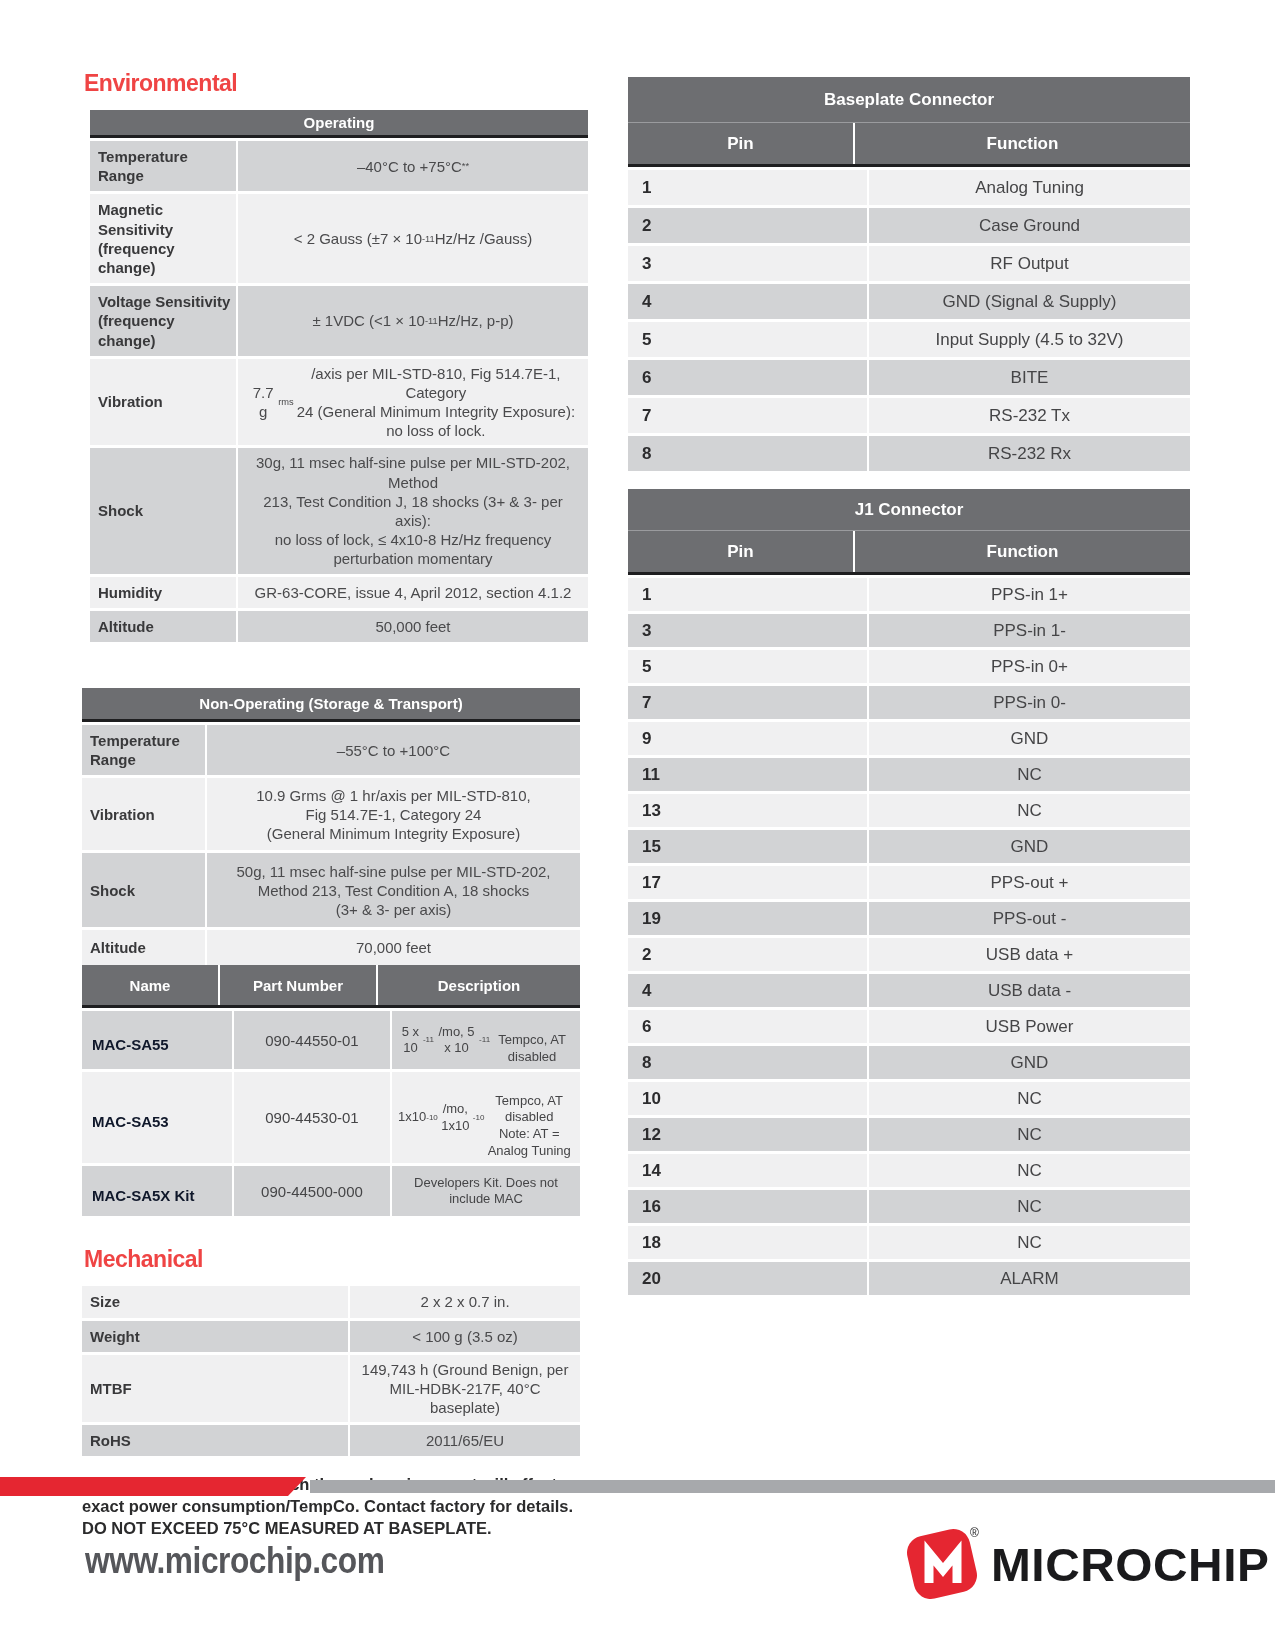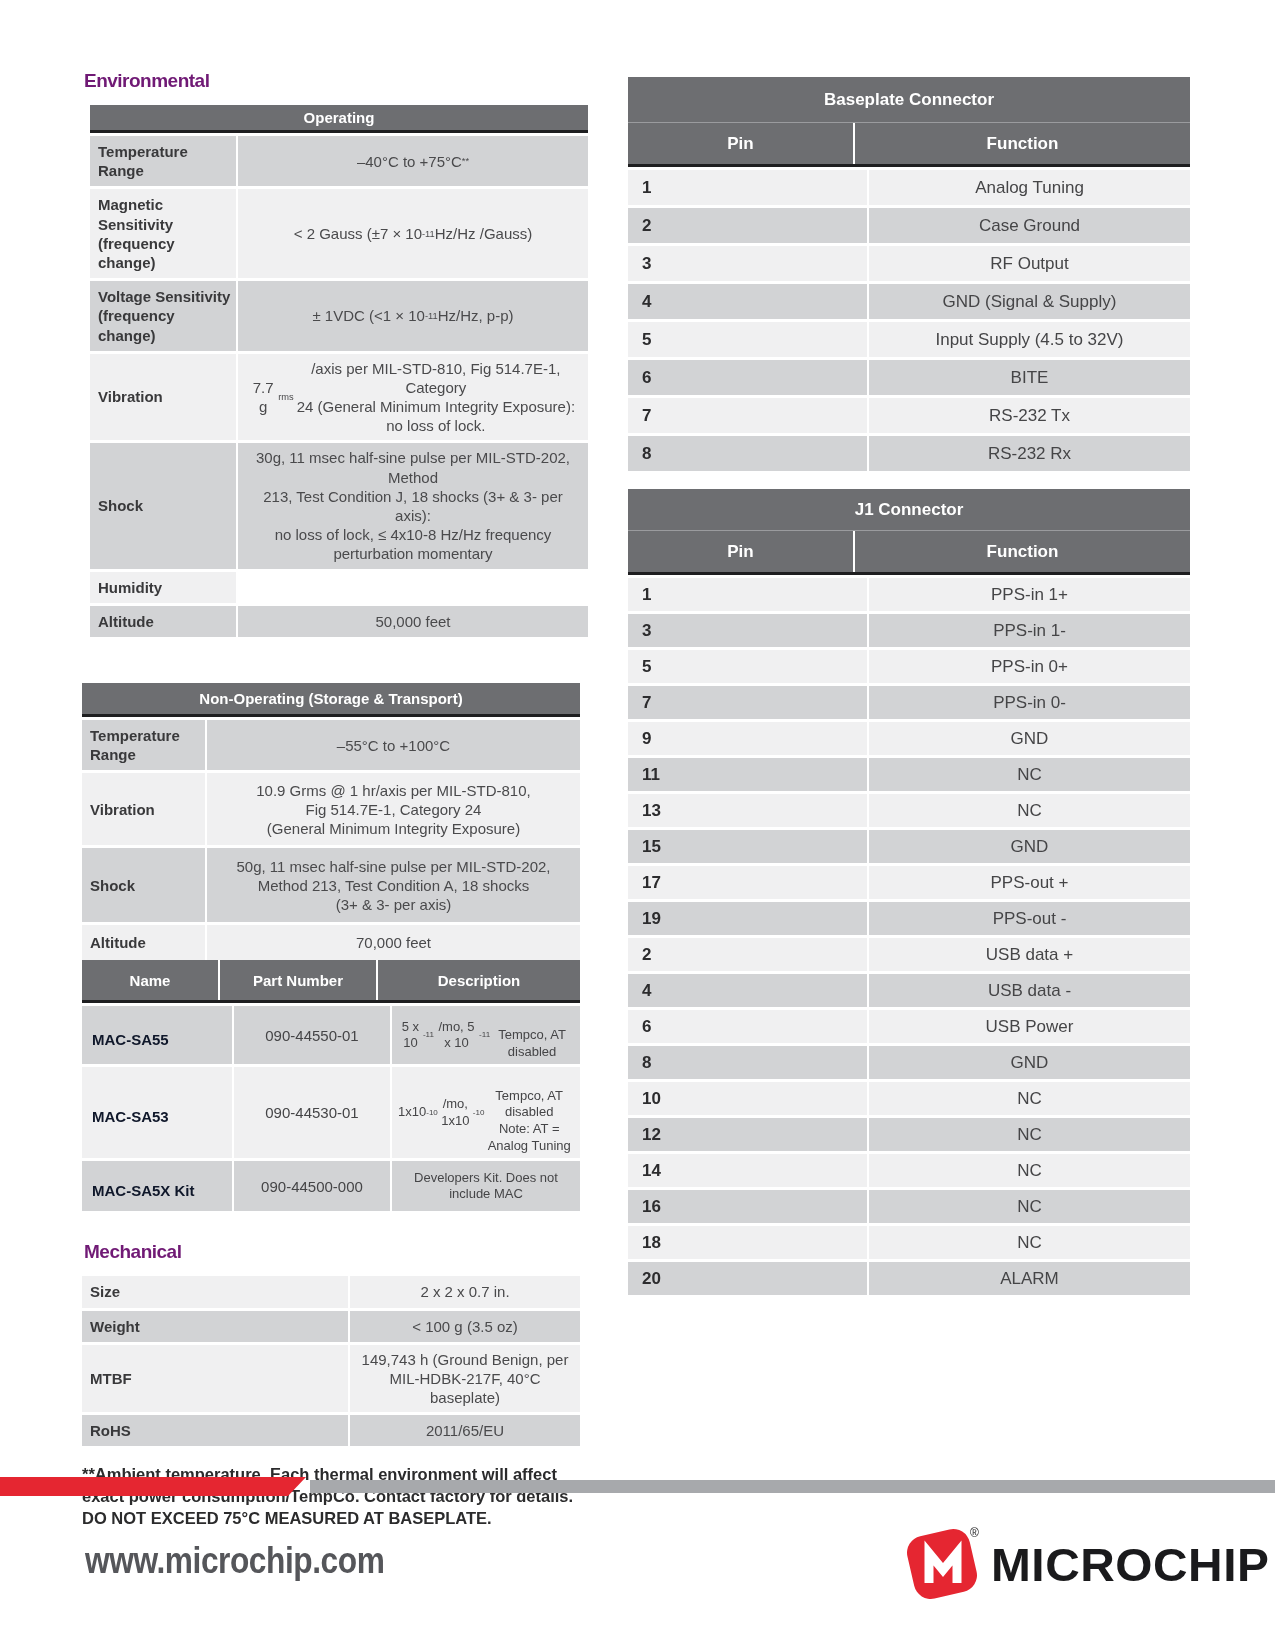--- a/index.html
+++ b/index.html
@@ -1,21 +1,21 @@
 <!DOCTYPE html>
 <html><head>
 <meta charset="utf-8">
 <style>
   html,body{margin:0;padding:0;background:#ffffff;}
   body{width:1275px;height:1650px;position:relative;overflow:hidden;
        font-family:"Liberation Sans","DejaVu Sans",sans-serif;color:#454547;}
   .columns{position:absolute;top:70px;left:82px;width:1108px;display:flex;gap:48px;}
   .col-left{width:498px;flex:none;}
   .col-right{flex:1;}
-  .section-heading{color:#701a75;font-size:19px;font-weight:bold;letter-spacing:-0.5px;margin:0 0 13px 2px;}
+  .section-heading{color:#ef4444;font-size:23px;font-weight:bold;letter-spacing:-0.5px;margin:0 0 13px 2px;}
   .mech-heading{margin-top:30px;}
   
   .tbl{width:100%;}
   .t-title{background:#6d6e71;color:#fff;font-weight:bold;text-align:center;
            display:flex;align-items:center;justify-content:center;font-size:15px;}
   .t-title.big{font-size:17px;}
   .blackline{height:3px;background:#1e1e20;}
   .grayline{height:1px;background:#9a9b9e;}
   .row{display:flex;gap:2px;margin-top:3px;}
   .row:first-child{margin-top:0;}
@@ -95,20 +95,21 @@
       <div class="row light min-h66">
         <div class="cell lab">Vibration</div>
         <div class="cell val">7.7 g<sub>rms</sub>/axis per MIL-STD-810, Fig 514.7E-1, Category<br>24 (General Minimum Integrity Exposure):<br>no loss of lock.</div>
       </div>
       <div class="row dark min-h80">
         <div class="cell lab">Shock</div>
         <div class="cell val">30g, 11 msec half-sine pulse per MIL-STD-202, Method<br>213, Test Condition J, 18 shocks (3+ &amp; 3- per axis):<br>no loss of lock, ≤ 4x10-8 Hz/Hz frequency<br>perturbation momentary</div>
       </div>
       <div class="row light min-h30">
         <div class="cell lab">Humidity</div>
+        <div class="cell val">GR-63-CORE, issue 4, April 2012, section 4.1.2</div>
       </div>
       <div class="row dark min-h28">
         <div class="cell lab">Altitude</div>
         <div class="cell val">50,000 feet</div>
       </div>
     </div>
 
     <div class="tbl nop">
       <div class="t-title h31">Non-Operating (Storage &amp; Transport)</div>
       <div class="blackline"></div>

